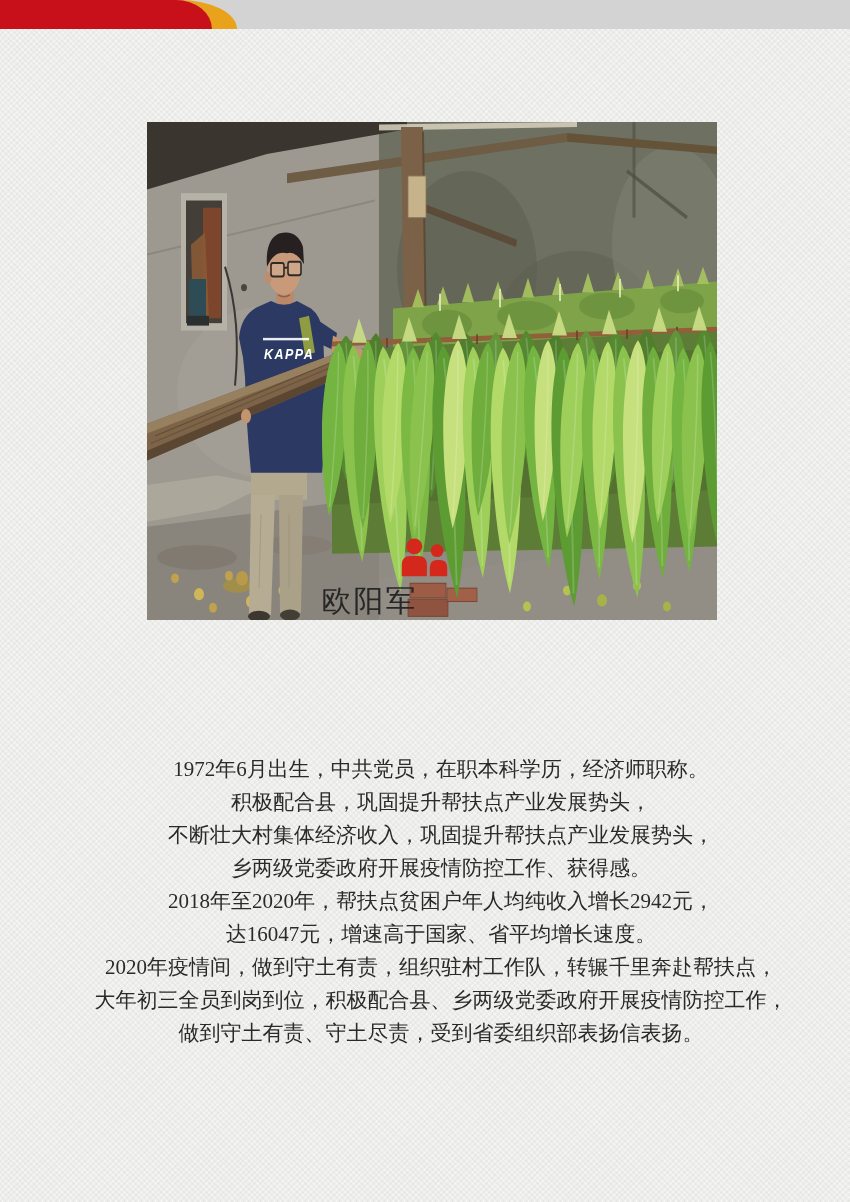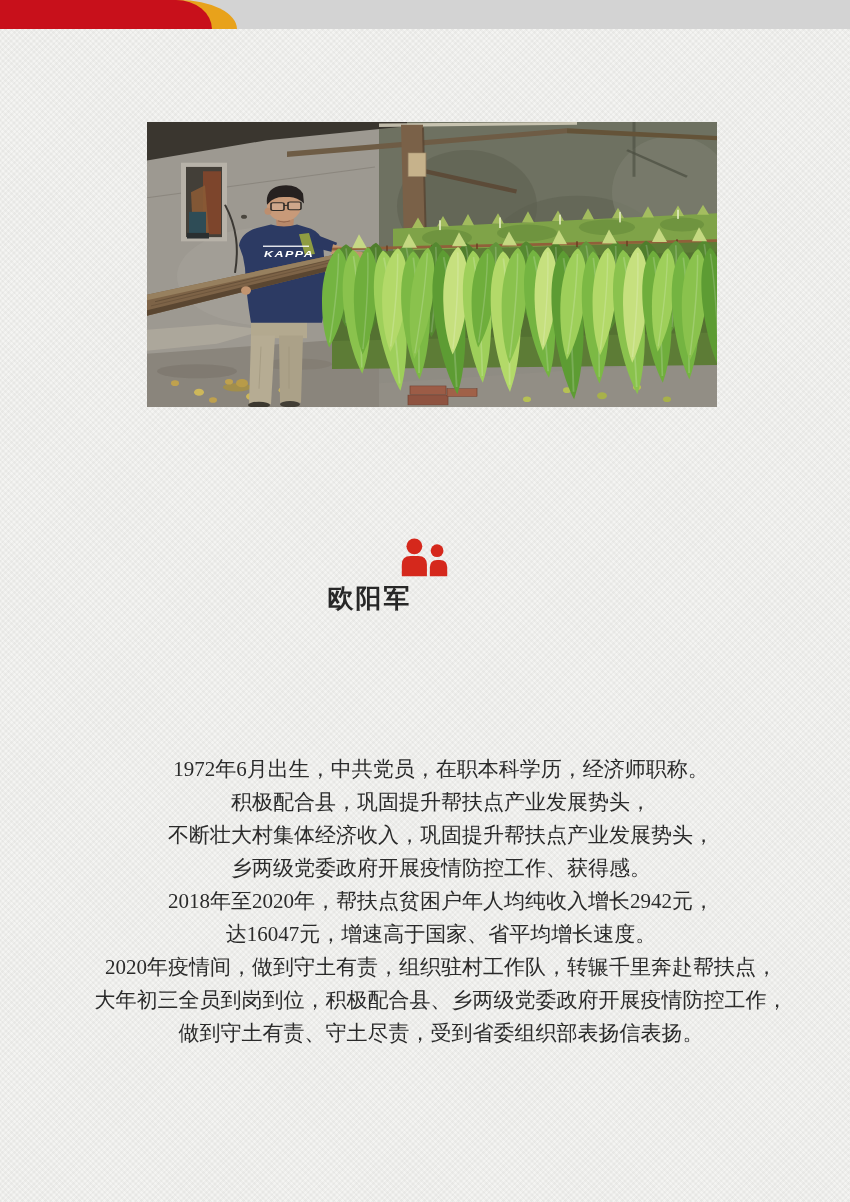--- a/index.html
+++ b/index.html
@@ -8,26 +8,26 @@
     position:relative; width:850px; height:1202px; margin:0 auto; overflow:hidden;
     background-color:#f4f4f2;
     background-image:
       repeating-linear-gradient(45deg, rgba(150,150,145,0.07) 0 2px, rgba(255,255,255,0) 2px 4px),
       repeating-linear-gradient(135deg, rgba(150,150,145,0.07) 0 2px, rgba(255,255,255,0) 2px 4px);
     font-family:"Liberation Sans", sans-serif;
   }
   .top-strip { position:absolute; left:0; top:0; width:850px; height:29px; background:#d3d3d3; }
   .ribbon-gold { position:absolute; left:0; top:0; width:237px; height:29px; background:#e8a21b; border-top-right-radius:58px 29px; }
   .ribbon-red  { position:absolute; left:0; top:0; width:212px; height:29px; background:#c8101b; border-top-right-radius:36px 29px; }
-  .photo { position:absolute; left:147px; top:122px; width:570px; height:285px;text-align:right; }
+  .photo { position:absolute; left:147px; top:122px; width:570px; height:498px;text-align:right; }
   .photo svg { display:block; width:100%; height:100%; }
   .profile-icon { position:absolute; left:396px; top:537px; width:58px; height:40px; }
   .name {
     position:absolute; left:0; top:581px; width:739px; text-align:center;
-    font-size:26px; font-weight:bold; letter-spacing:2px; color:#272727;
+    font-size:30px; font-weight:normal; letter-spacing:2px; color:#272727;
   }
   .subtitle {
     position:absolute; left:0; top:628px; width:850px; text-align:center;
     font-size:18px; font-weight:bold; line-height:29px; color:#161616; letter-spacing:0.5px;
   }
   .bio {
     position:absolute; left:16px; top:753px; width:850px; text-align:center;
     font-family:"Liberation Serif","DejaVu Serif",serif;
     font-size:21px; line-height:33px; color:#2a2a2a;
   }

